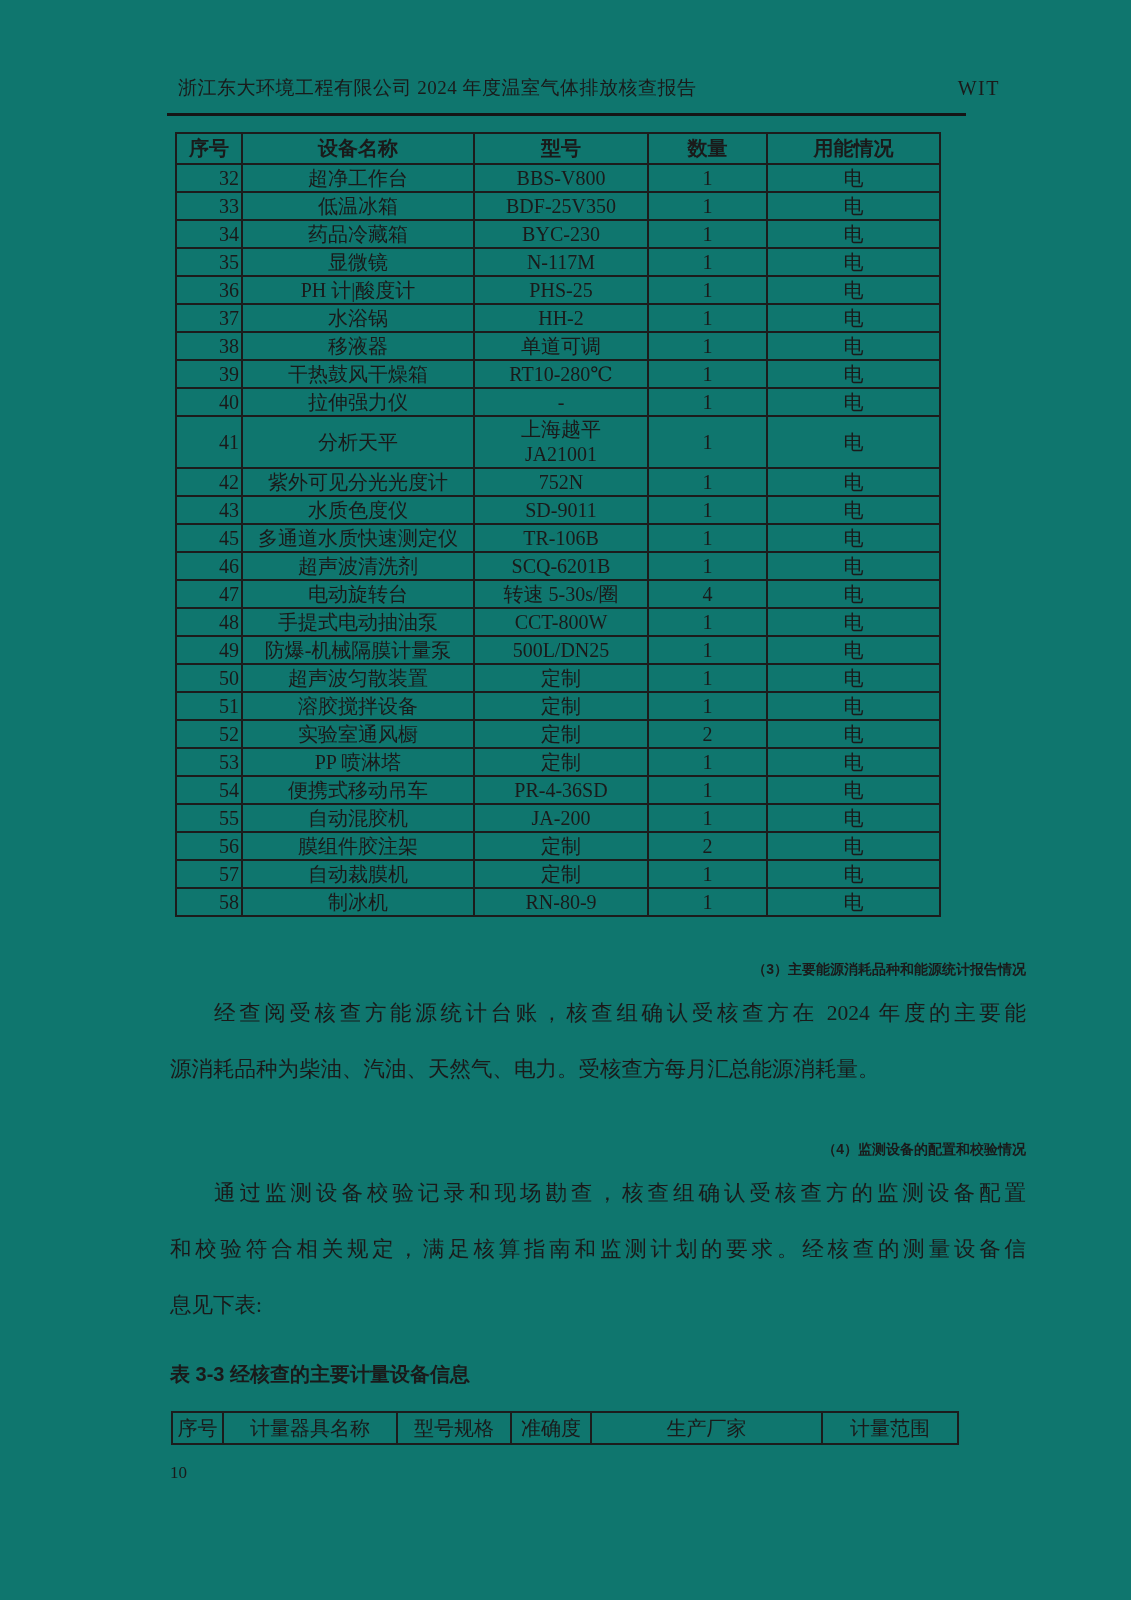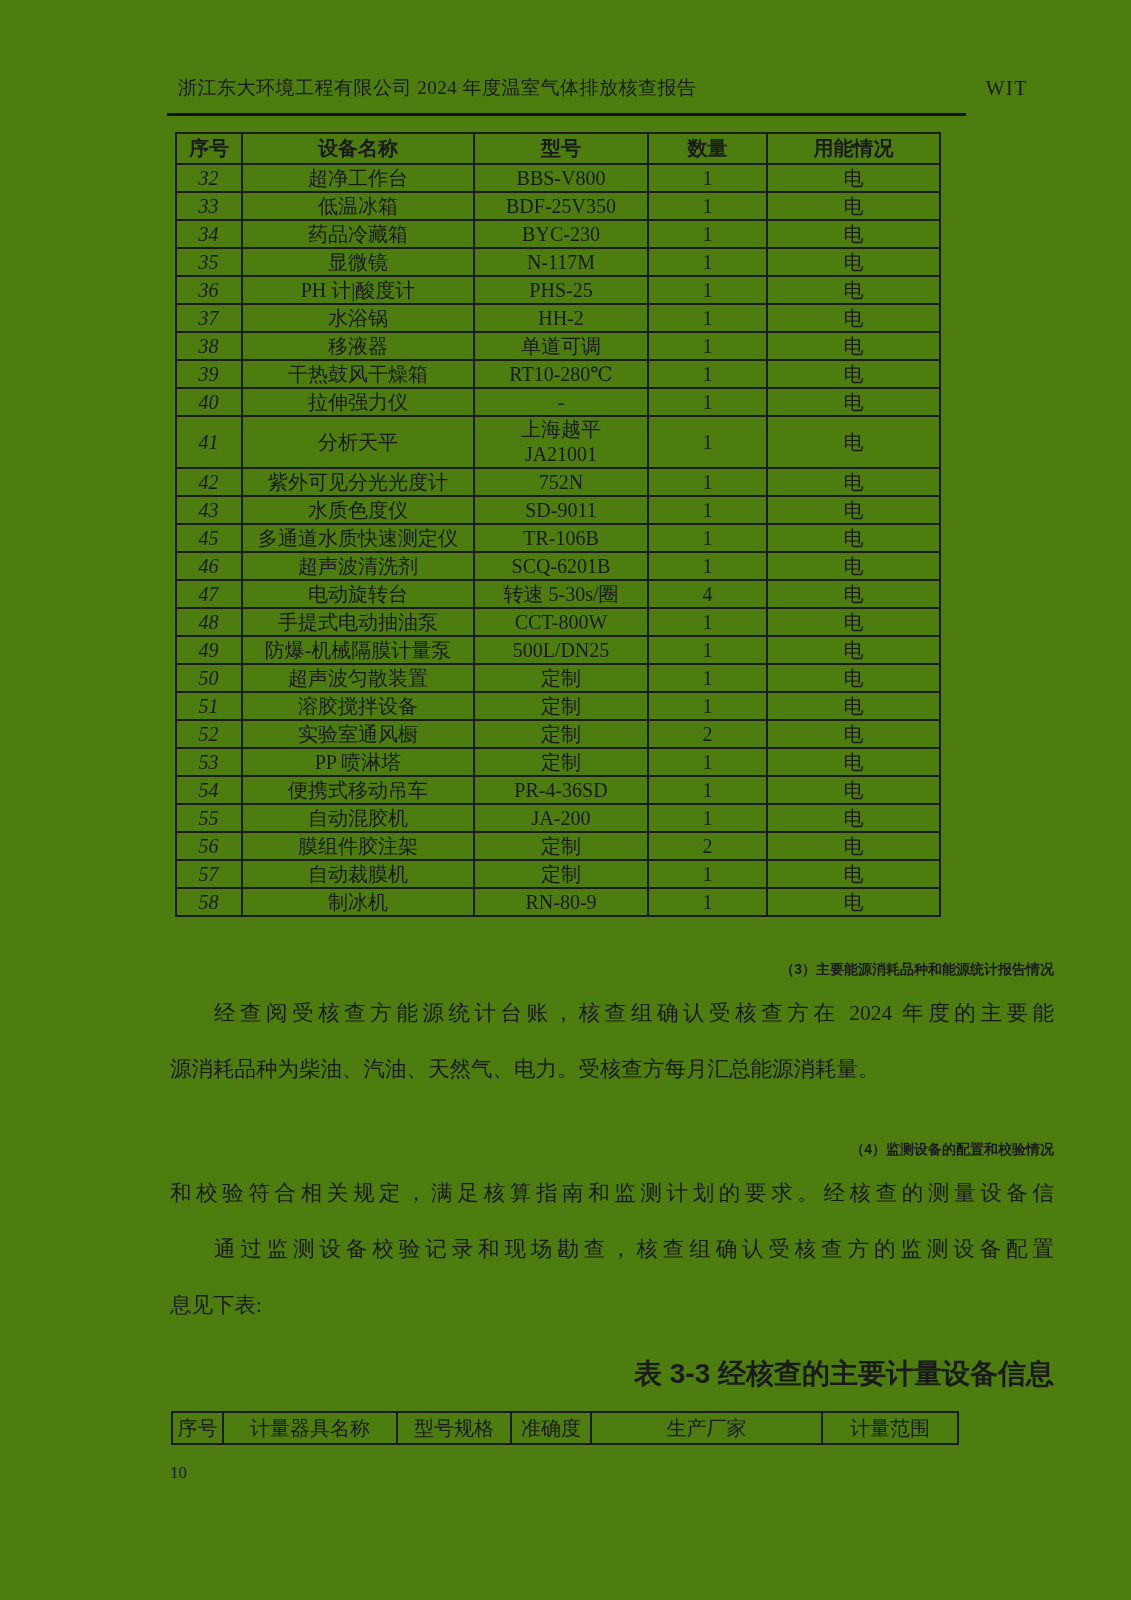--- a/index.html
+++ b/index.html
@@ -1,21 +1,21 @@
 <!DOCTYPE html>
 <html><head>
 <meta charset="utf-8">
 <style>
   html,body { margin:0; padding:0; background:#ffffff; }
   .page {
     position:relative;
     width:1131px; height:1600px;
-    background:#4d7c0f;
+    background:#0f766e;
     box-sizing:border-box;
-    padding:0 77px 0 170px;
+    padding:0 105px 0 170px;
     overflow:hidden;
     font-family:"Liberation Serif","DejaVu Serif",serif;
     color:#1a1a1a;
   }
   .page-header {
     display:flex; justify-content:space-between; align-items:flex-end;
     padding-top:76px; font-size:19px; line-height:24px;
   }
   .header-title { margin-left:8px; letter-spacing:0.5px; }
   .header-logo  { margin-right:26px; font-size:20px; letter-spacing:1.5px; }
@@ -25,37 +25,37 @@
   .equip-table { width:764px; margin-left:5px; margin-top:16px; font-size:20px; }
   .equip-table th {
     border:2px solid #1c1c1c; height:29px; padding:0; text-align:center;
     font-size:20px; font-weight:700;
     font-family:"Liberation Sans","DejaVu Sans",sans-serif;
   }
   .equip-table td {
     border:2px solid #1c1c1c; height:26px; padding:0 2px;
     text-align:center; vertical-align:middle; line-height:1.25;
   }
-  .equip-table td.col0 { text-align:center; padding-left:1px;font-style:italic; }
+  .equip-table td.col0 { text-align:right; padding-left:1px; }
   .equip-table td.col2 { white-space:pre-line; }
 
   .sec-heading {
     font-family:"Liberation Sans","DejaVu Sans",sans-serif;
     font-size:14px; font-weight:700;
     margin:36px 0 0 0; padding-left:44px;
     height:32px; line-height:32px;text-align:right;
   }
   .para { margin:0; }
   .para-line { font-size:21.5px; height:56px; line-height:56px; }
   .para-line.indent { text-indent:44px; }
   .para-line.justified { text-align:justify; text-align-last:justify; }
 
   .table-caption {
     font-family:"Liberation Sans","DejaVu Sans",sans-serif;
-    font-weight:700; font-size:28px; text-align:right;
+    font-weight:700; font-size:20px; text-align:left;
     margin-top:26px; height:30px; line-height:30px;
   }
   .meas-table { width:786px; margin-left:1px; margin-top:22px; font-size:20px; }
   .meas-table th {
     border:2px solid #1c1c1c; height:30px; padding:0; text-align:center;
     font-weight:400; font-family:"Liberation Serif","DejaVu Serif",serif;
   }
   .page-number { font-size:17px; margin-top:18px; }
 </style>
 </head>
@@ -274,22 +274,22 @@
   </table>
 
   <h3 class="sec-heading">（3）主要能源消耗品种和能源统计报告情况</h3>
   <div class="para" id="para3">
       <div class="para-line indent justified">经查阅受核查方能源统计台账，核查组确认受核查方在 2024 年度的主要能</div>
       <div class="para-line">源消耗品种为柴油、汽油、天然气、电力。受核查方每月汇总能源消耗量。</div>
     </div>
 
   <h3 class="sec-heading">（4）监测设备的配置和校验情况</h3>
   <div class="para" id="para4">
+      <div class="para-line indent justified">通过监测设备校验记录和现场勘查，核查组确认受核查方的监测设备配置</div>
       <div class="para-line justified">和校验符合相关规定，满足核算指南和监测计划的要求。经核查的测量设备信</div>
-      <div class="para-line indent justified">通过监测设备校验记录和现场勘查，核查组确认受核查方的监测设备配置</div>
       <div class="para-line">息见下表:</div>
     </div>
 
   <div class="table-caption">表 3-3 经核查的主要计量设备信息</div>
 
   <table class="meas-table">
     <colgroup>
       <col style="width:51px">
         <col style="width:174px">
         <col style="width:114px">

